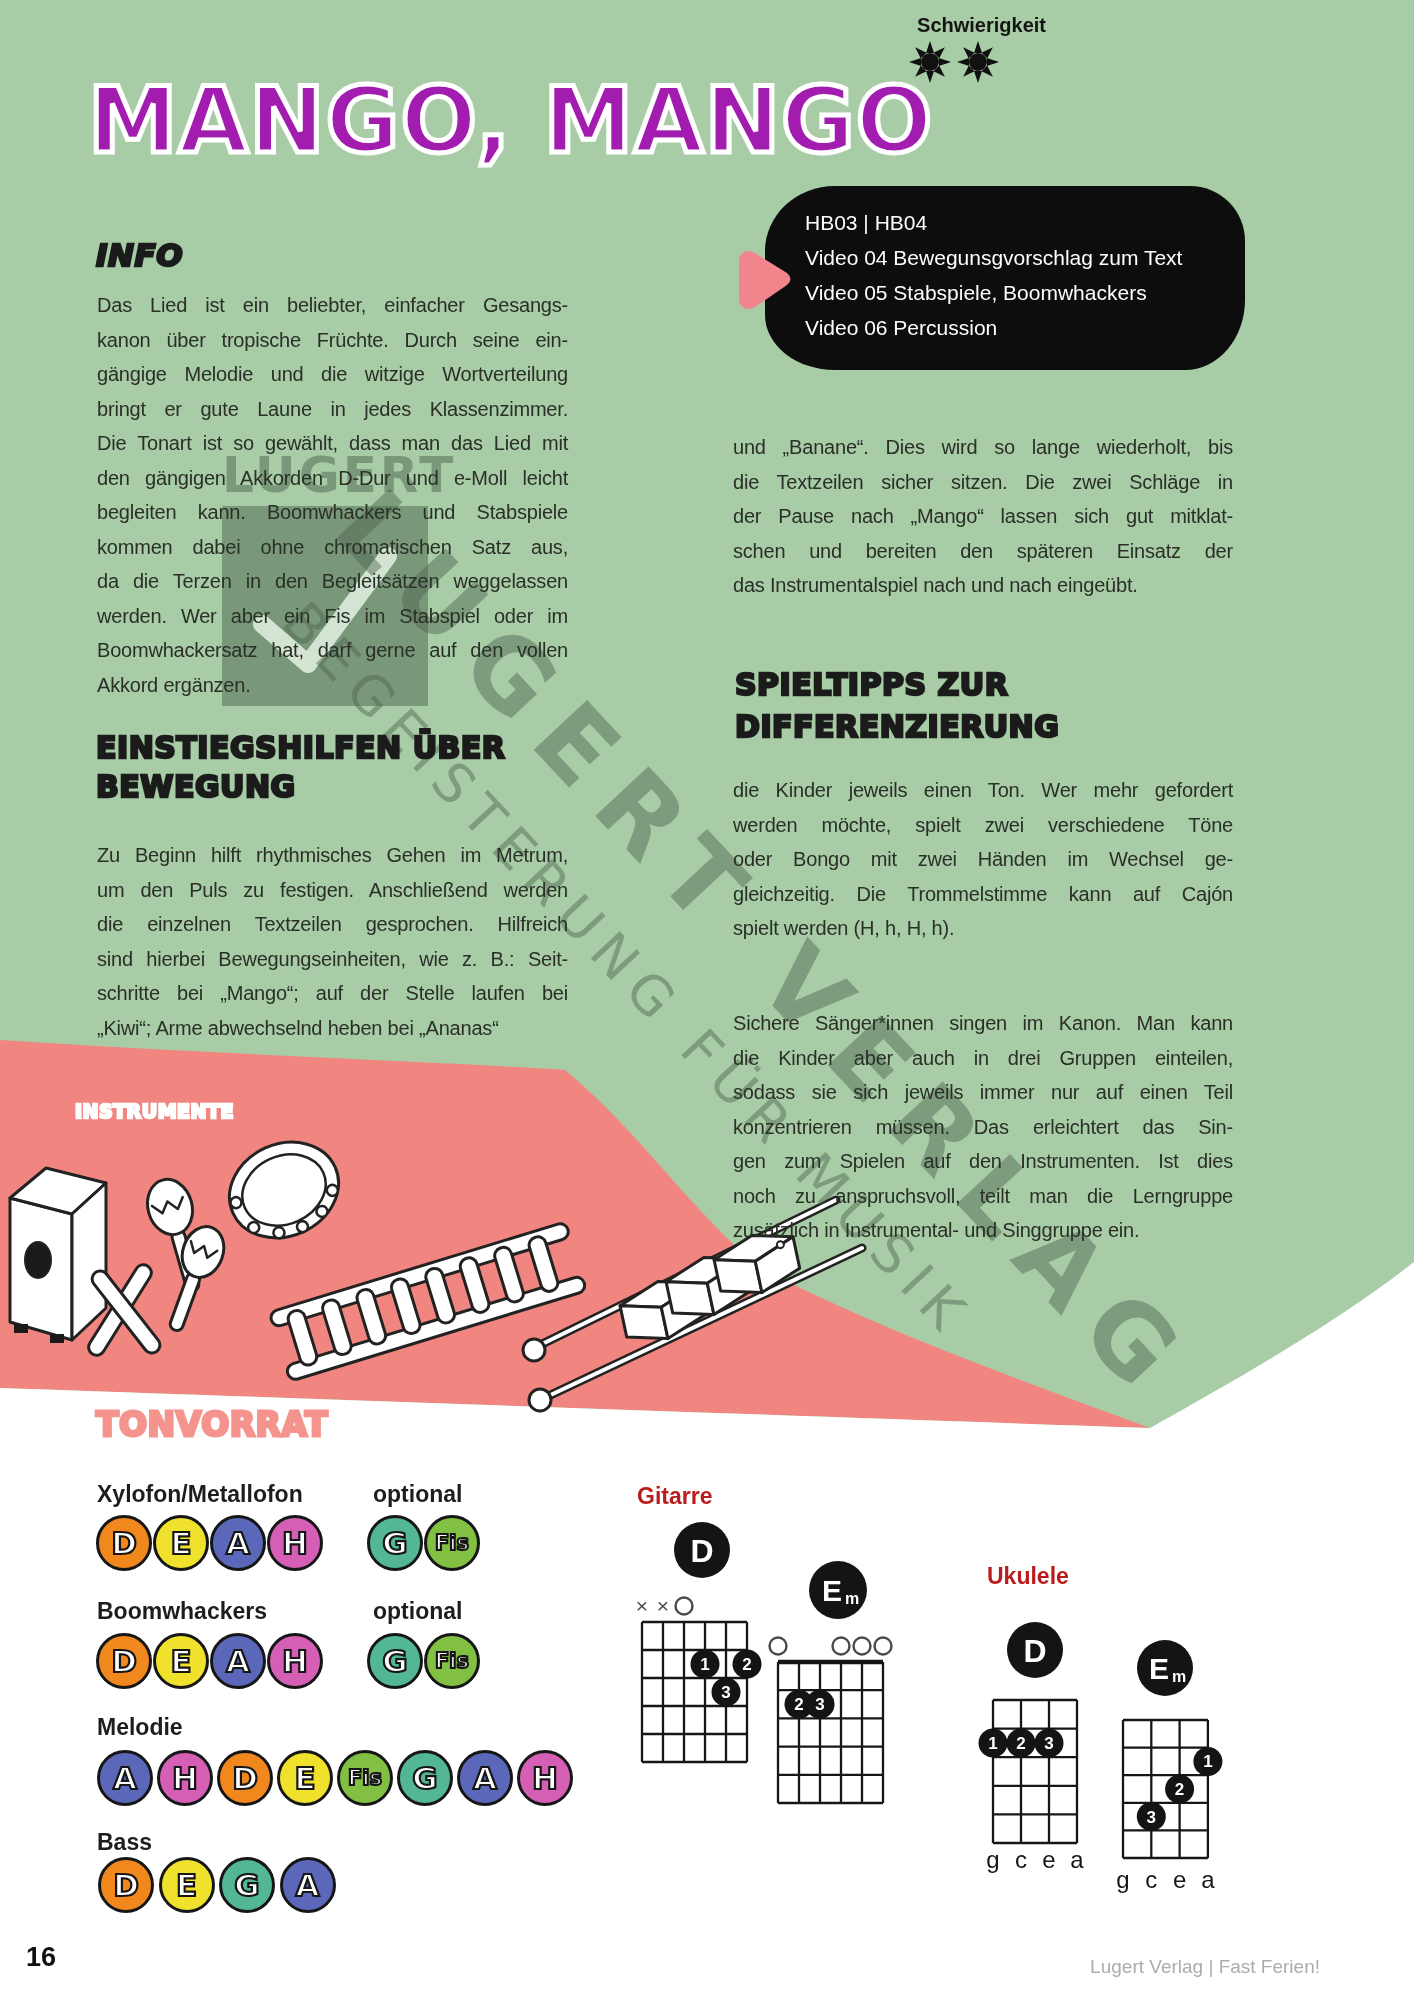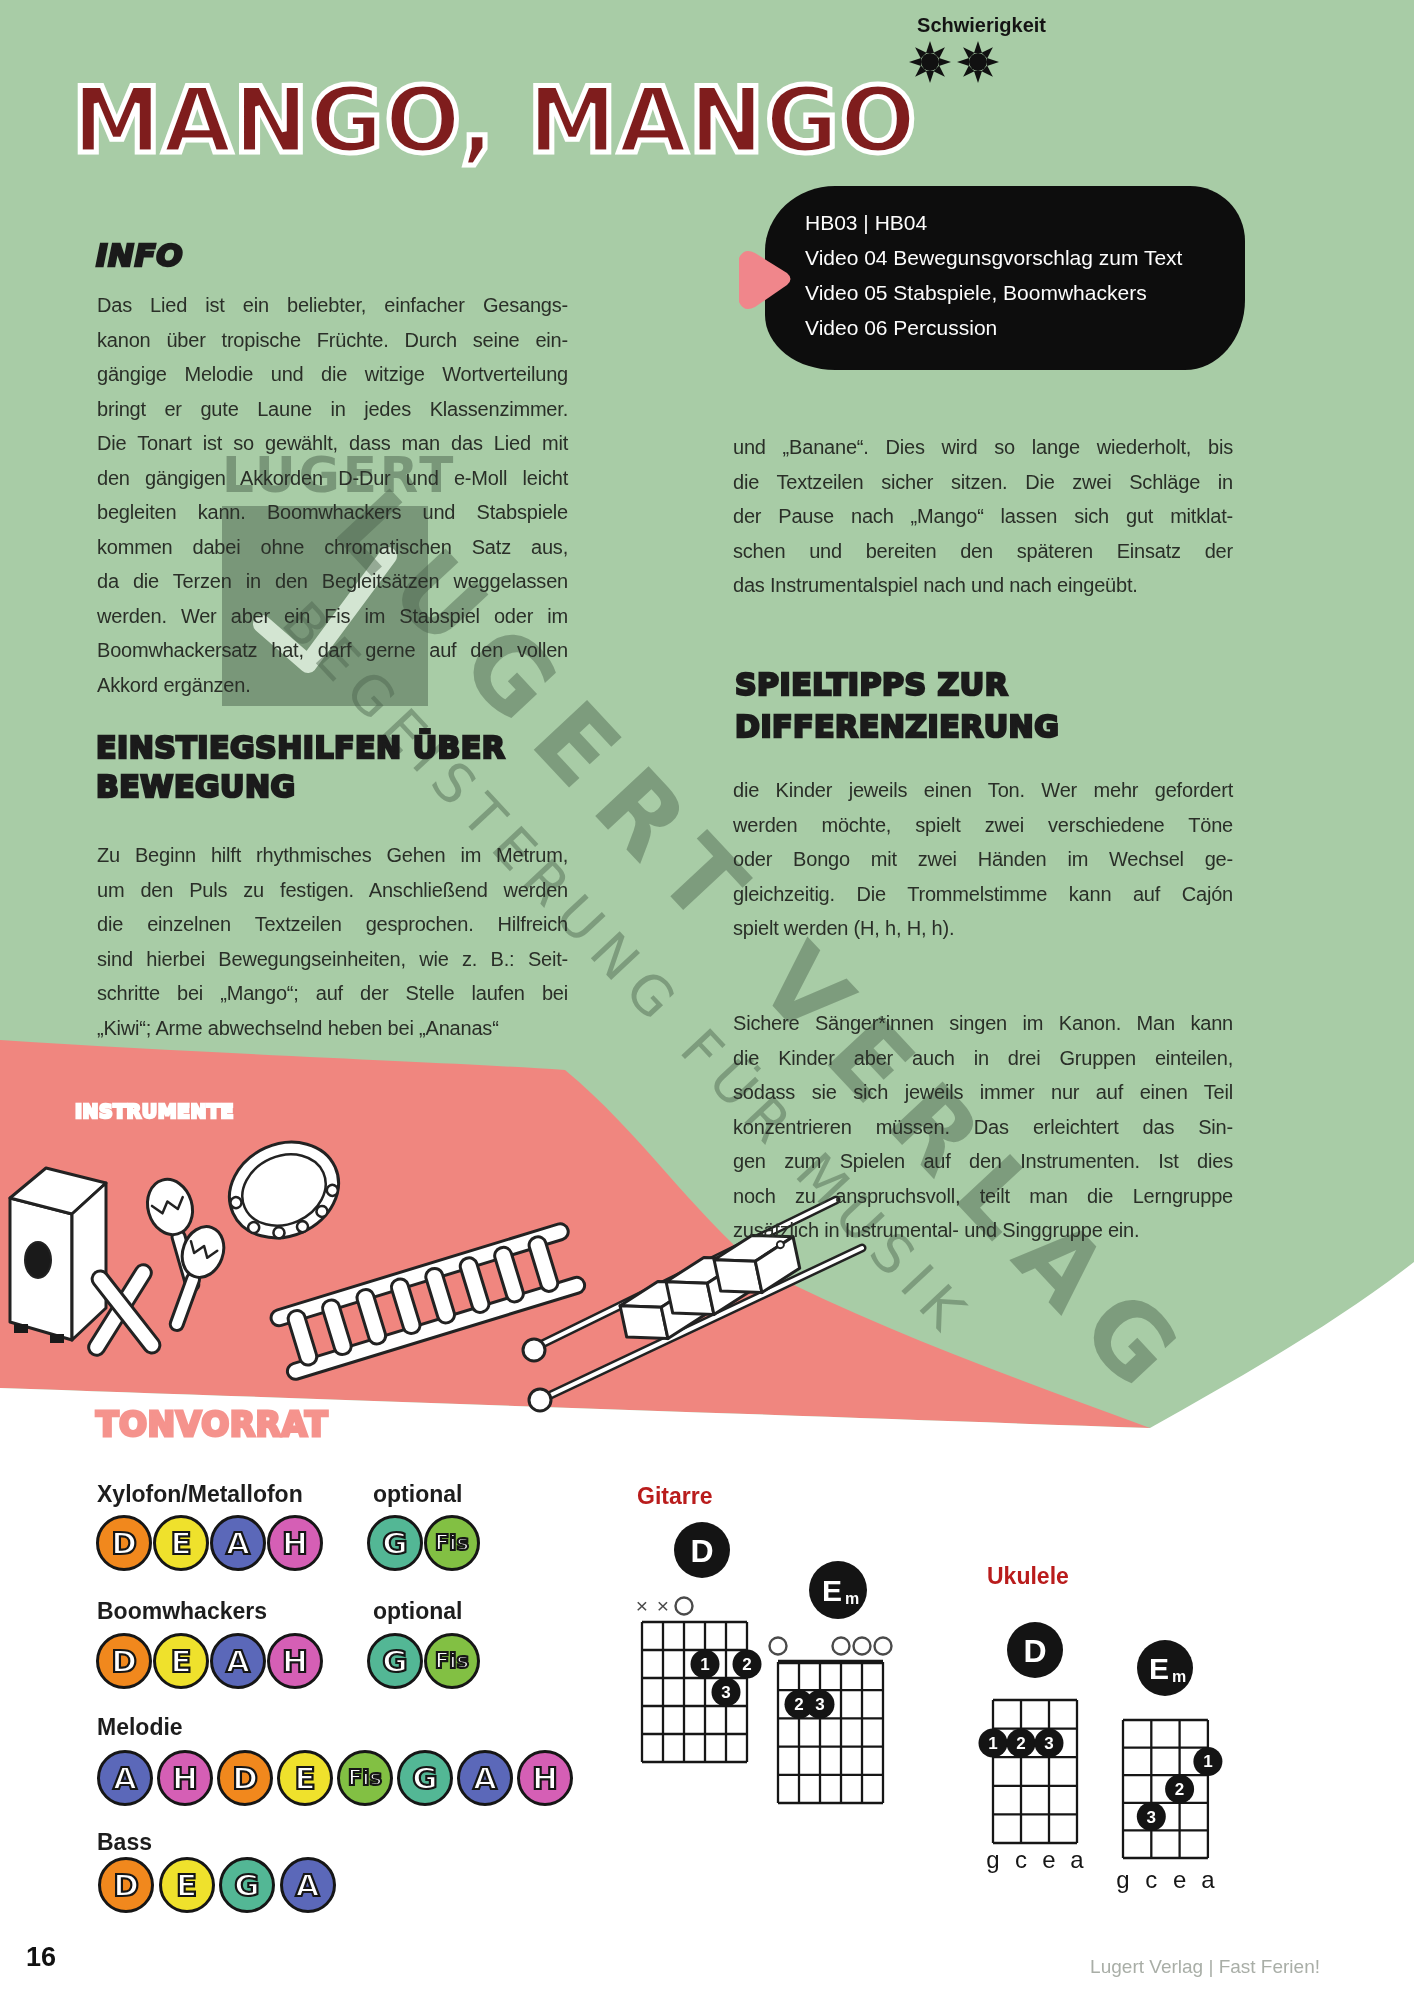--- a/index.html
+++ b/index.html
@@ -2,21 +2,21 @@
 <html><head>
 <meta charset="utf-8">
 <style>
   html,body{margin:0;padding:0;}
   body{width:1414px;height:2000px;position:relative;overflow:hidden;
        font-family:"Liberation Sans",sans-serif;background:#a8cca6;}
   .abs{position:absolute;}
   
   .bubble{font-family:"DejaVu Sans",sans-serif;font-weight:800;color:#1b1b1b;
           -webkit-text-stroke:2.5px #1b1b1b;letter-spacing:.5px;white-space:pre-line;line-height:1.25;}
-  #page-title{left:72px;top:76px;font-size:90px;color:#7f1d1d;-webkit-text-stroke:5px #ffffff;
+  #page-title{left:88px;top:76px;font-size:90px;color:#a21caf;-webkit-text-stroke:5px #ffffff;
               letter-spacing:1px;line-height:1;}
   #difficulty-label{left:906px;top:14px;width:140px;text-align:right;font-size:20px;font-weight:700;color:#141414;}
   
   #video-box{left:765px;top:186px;width:480px;height:184px;background:#0d0d0d;
              border-radius:70px 55px 60px 70px/65px 55px 70px 55px;}
   #video-lines{left:805px;top:205px;font-size:21px;line-height:35px;color:#fdfdfd;white-space:pre;}
   
   .para{font-size:20px;line-height:34.5px;color:#2a2f28;letter-spacing:-.2px;hyphens:none;}
   .jline{white-space:nowrap;text-align:justify;text-align-last:justify;}
   .jline:last-child{text-align-last:left;}

